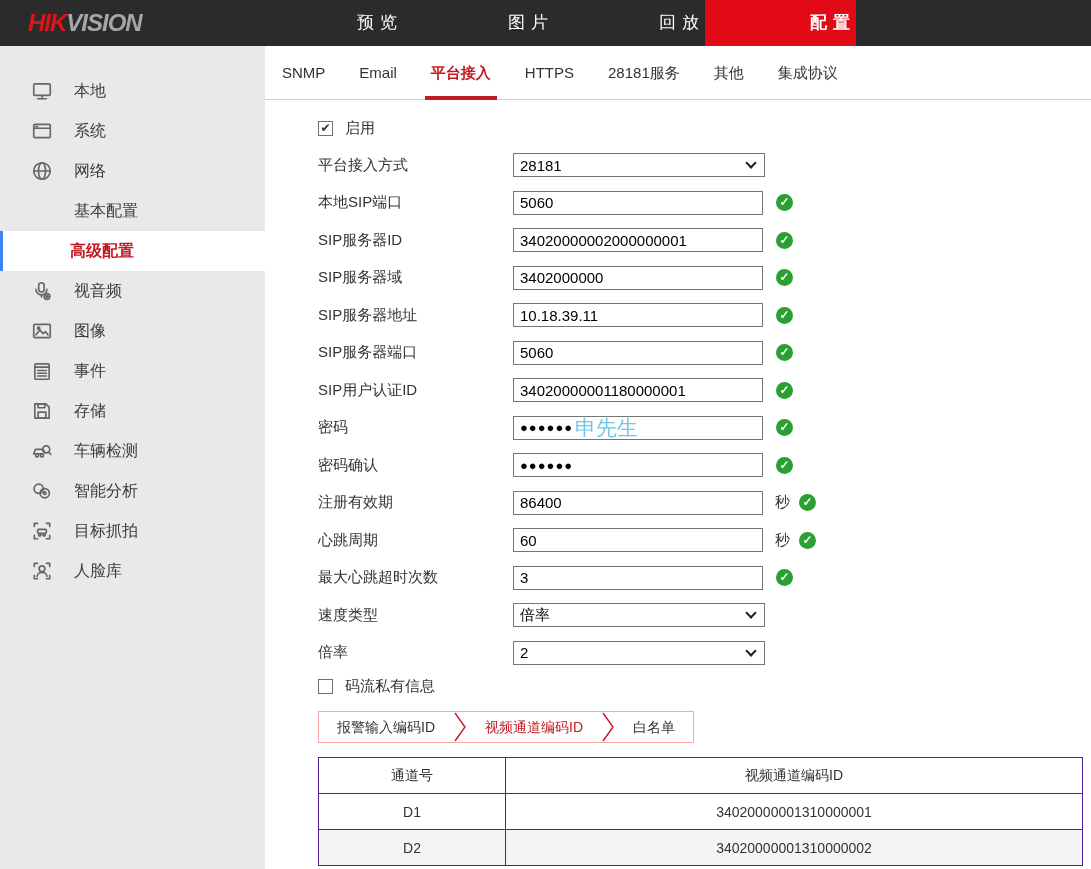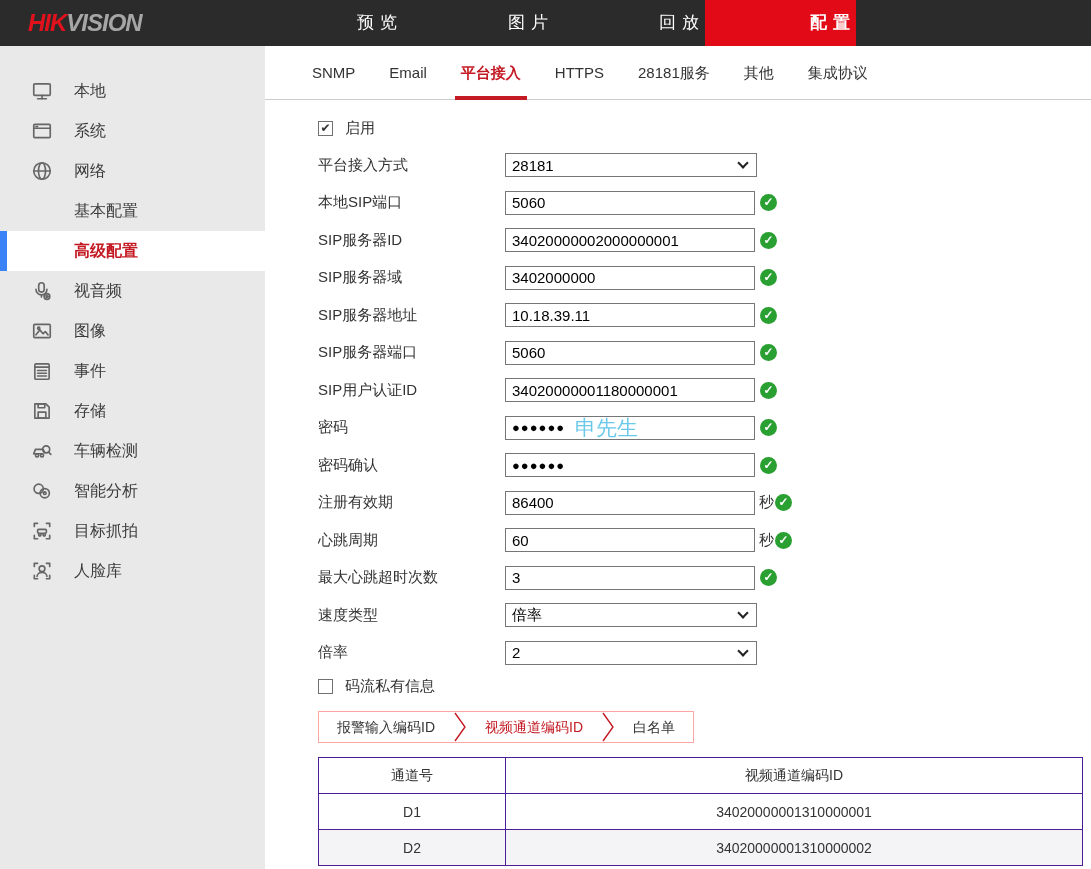--- a/index.html
+++ b/index.html
@@ -17,41 +17,41 @@
     font-size:17px; letter-spacing:6px; padding-left:6px; cursor:pointer; }
   .nav-tab.active { background:#e20a17; font-weight:bold; }
 
   
   .sidebar { position:absolute; top:46px; left:0; width:265px; height:823px; background:#e9e9e9; padding-top:25px; }
   .side-item { height:40px; display:flex; align-items:center; padding-left:31px;
     color:#3c3c3c; font-size:16px; cursor:pointer; }
   .side-item .icn { width:22px; height:22px; margin-right:21px; flex:0 0 22px; }
   .side-item svg { width:22px; height:22px; stroke:#666; fill:none; stroke-width:1.5; stroke-linecap:round; stroke-linejoin:round; }
   .side-sub { padding-left:74px; }
-  .side-sub.active { background:#fff; border-left:7px solid #3b82f6; padding-left:67px;
+  .side-sub.active { background:#fff; border-left:3px solid #3b82f6; padding-left:67px;
     color:#c41a23; font-weight:bold; }
 
   
   .main { position:absolute; left:265px; top:46px; width:826px; height:823px; background:#fff; }
-  .ctabs { display:flex; height:54px; align-items:stretch; padding-left:30px;
+  .ctabs { display:flex; height:54px; align-items:stretch; 
     border-bottom:1px solid #ccc; }
   .ctab { margin:0 13px; padding:0 4px; font-size:15px; color:#333; line-height:53px;
     position:relative; cursor:pointer; white-space:nowrap; }
   .ctab.active { color:#c41a23; font-weight:bold; }
   .ctab.active::after { content:""; position:absolute; left:-2px; right:-2px; bottom:-1px;
     height:4px; background:#c41a23; }
 
   .form { padding:20px 0 0 53px; }
   .chk-row { display:flex; align-items:center; height:16px; margin-bottom:17px; }
   .chk-row.second { margin-top:8px; margin-bottom:0; }
   .cbox { width:15px; height:15px; border:1px solid #707070; background:#fff; margin-right:12px;
     font-size:12px; line-height:13px; text-align:center; color:#333; cursor:pointer; }
   .chk-label { font-size:15px; color:#333; }
 
-  .frow { display:flex; align-items:center; height:24px; margin-bottom:13.5px; position:relative; }
+  .frow { display:flex; align-items:center; height:24px; margin-bottom:13.5px; position:relative;gap:8px; }
   .flabel { width:187px; font-size:15px; color:#333; flex:0 0 187px; }
   .fld { width:250px; height:24px; border:1px solid #767676; background:#fff; font-size:15px;
     color:#000; padding:0 6px; font-family:"Liberation Sans",sans-serif; }
   input.fld { outline:none; }
   .fsel { width:252px; height:24px; border:1px solid #767676; background:#fff; display:flex;
     align-items:center; justify-content:space-between; padding:0 9px 0 6px; font-size:15px;
     color:#000; cursor:pointer; }
   .chev { width:8px; height:8px; border-right:2px solid #222; border-bottom:2px solid #222;
     transform:rotate(45deg); margin-top:-4px; }
   .pwd { letter-spacing:1px; font-size:13px; display:flex; align-items:center; }

